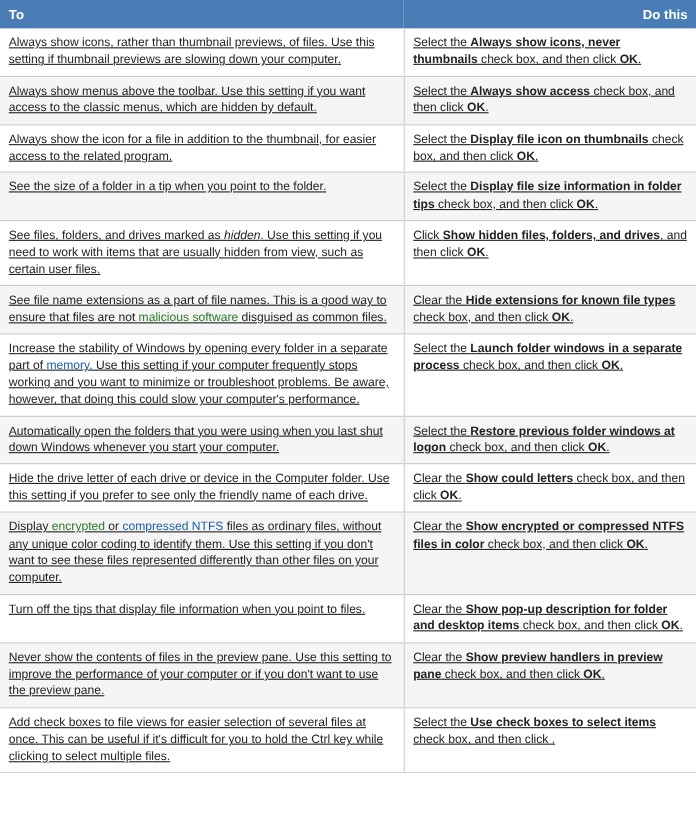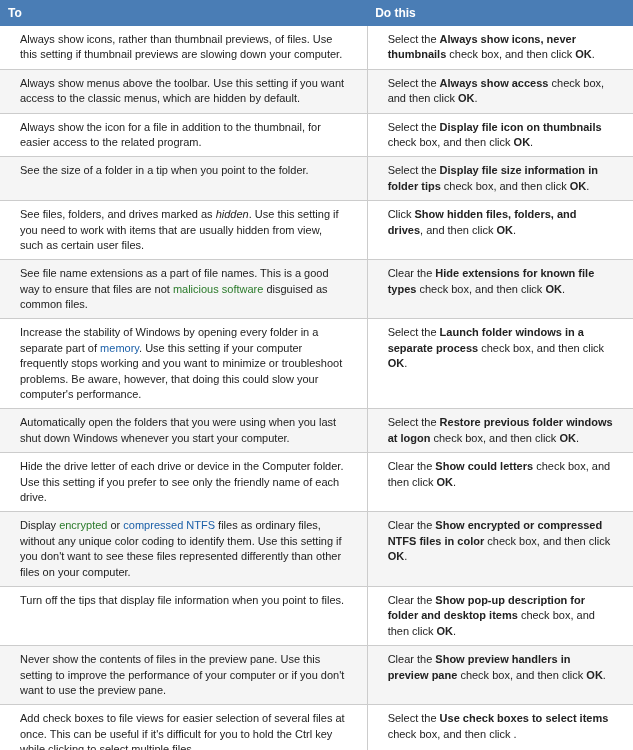--- a/index.html
+++ b/index.html
@@ -21,34 +21,36 @@
       padding: 6px 8px;
       text-align: left;
       font-size: 12px;
     }
     thead th:first-child {
       width: 58%;
       margin-left: 48px;
     }
     thead th:last-child {
       width: 42%;
+      text-align: right;
     }
     tbody tr {
       border-bottom: 1px solid #ccc;
     }
     tbody tr:nth-child(even) {
       background-color: #f5f5f5;
     }
     tbody tr:nth-child(odd) {
       background-color: #fff;
     }
     tbody td {
-      padding: 6px 20px;
+      padding: 6px 8px;
       vertical-align: top;
       line-height: 1.4;
+      text-decoration: underline;
     }
     .col-left {
       border-right: 1px solid #ccc;
     }
     .link-green {
       color: #2a7a2a;
       text-decoration: none;
       margin-top: 19px;
     }
     .link-blue {

